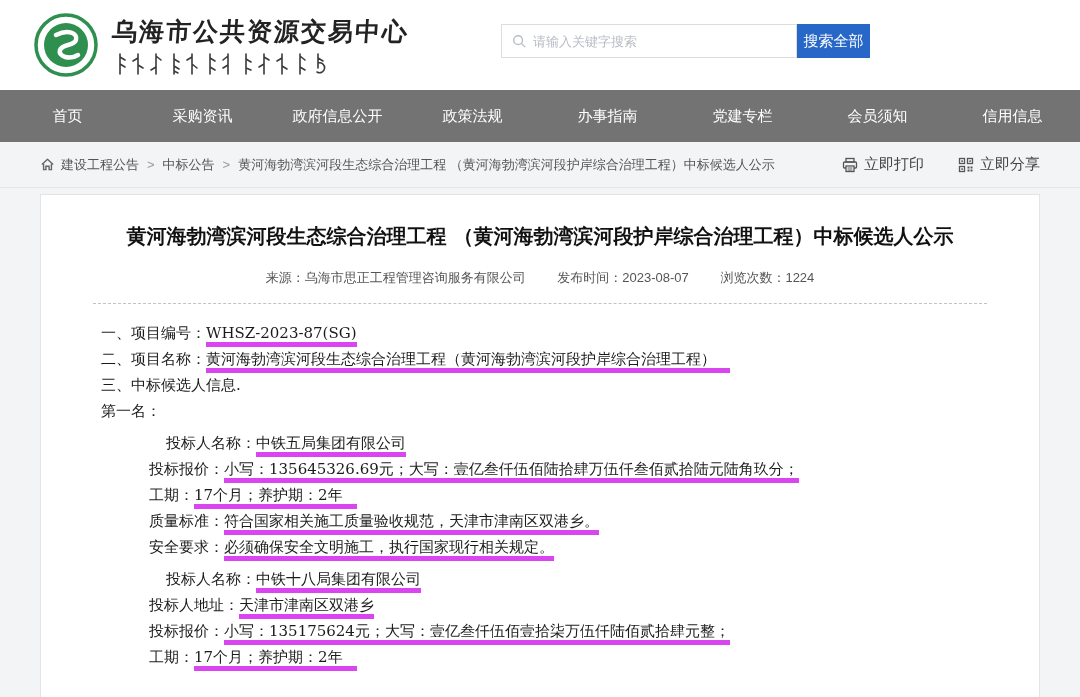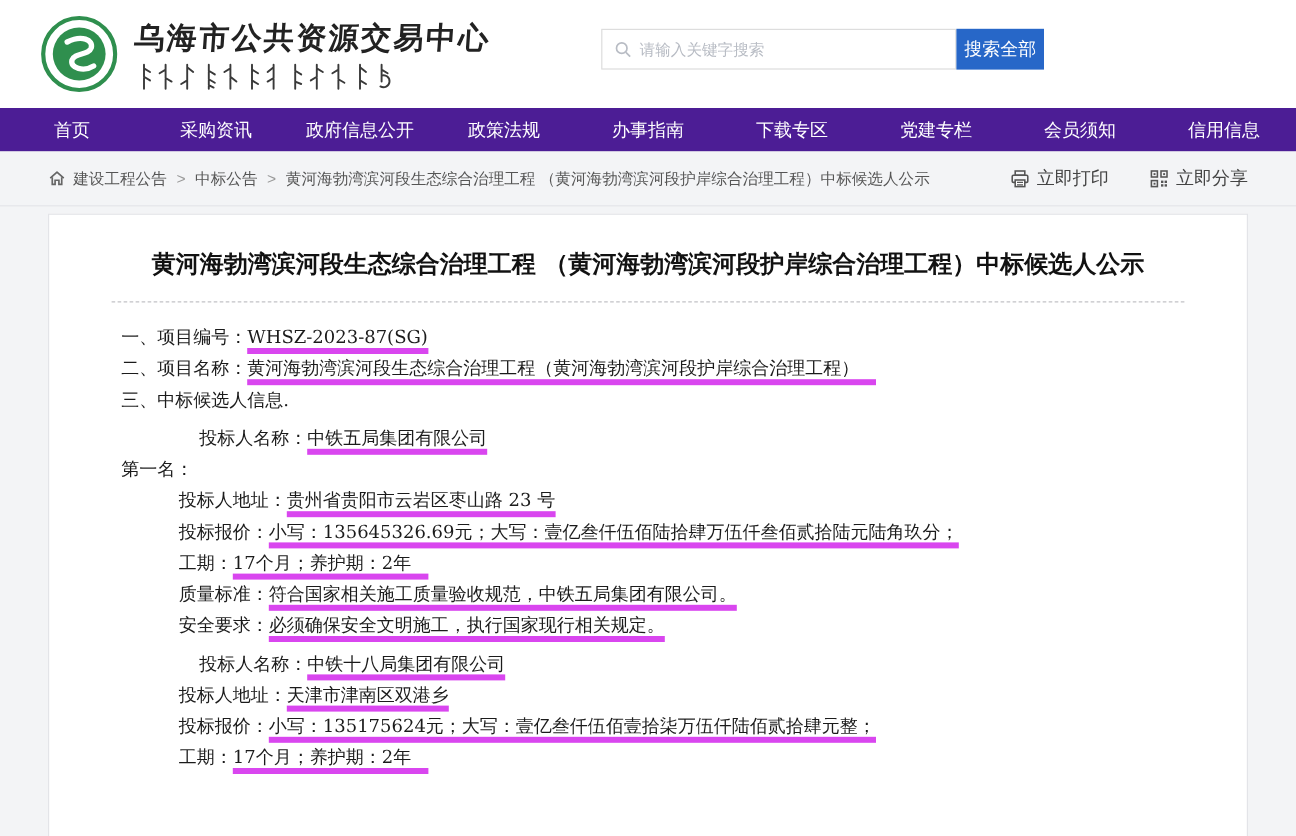--- a/index.html
+++ b/index.html
@@ -18,21 +18,21 @@
   .search-area { display:flex; margin-left:62px; margin-top:-8px;padding-left:30px; }
   .search-box { width:296px; height:34px; border:1px solid #ddd; background:#fff; display:flex;
                 align-items:center; padding:0 10px; }
   .search-box svg { flex:0 0 14px; margin-right:7px; }
   .search-input { border:none; outline:none; flex:1; font-size:13px; color:#333; background:transparent; }
   .search-input::placeholder { color:#b8bcc4; }
   .search-btn { width:73px; height:34px; background:#2767c8; color:#fff; border:none; font-size:15px;
                 cursor:pointer; }
 
   
-  .nav-bar { height:36px; background:#4c1d95; display:flex; }
+  .nav-bar { height:52px; background:#737373; display:flex; }
   .nav-item { flex:1; display:flex; align-items:center; justify-content:center; color:#fff;
               font-size:15px; cursor:pointer; white-space:nowrap; }
 
   
   .crumb-bar { height:46px; display:flex; align-items:center; padding:0 40px;
                border-bottom:1px solid #e4e5e9;justify-content:flex-end; }
   .crumb-left { display:flex; align-items:center; gap:6px; font-size:13px; color:#555; flex:1; min-width:0; }
   .crumb-left .sep { color:#999; margin:0 2px; }
   .crumb-item { white-space:nowrap; cursor:pointer; }
   .crumb-current { white-space:nowrap; overflow:hidden; text-overflow:ellipsis; }
@@ -103,21 +103,20 @@
     <button class="search-btn">搜索全部</button>
   </div>
 </div>
 
 <div class="nav-bar">
   <div class="nav-item">首页</div>
   <div class="nav-item">采购资讯</div>
   <div class="nav-item">政府信息公开</div>
   <div class="nav-item">政策法规</div>
   <div class="nav-item">办事指南</div>
-  <div class="nav-item">下载专区</div>
   <div class="nav-item">党建专栏</div>
   <div class="nav-item">会员须知</div>
   <div class="nav-item">信用信息</div>
 </div>
 
 <div class="crumb-bar">
   <div class="crumb-left">
     <svg width="15" height="15" viewBox="0 0 16 16">
       <path d="M2 8 L8 2.5 L14 8" fill="none" stroke="#666" stroke-width="1.5" stroke-linejoin="round"></path>
       <path d="M3.8 7.2 V13.5 H6.3 V9.8 H9.7 V13.5 H12.2 V7.2" fill="none" stroke="#666" stroke-width="1.5"></path>
@@ -157,47 +156,49 @@
         </g>
       </svg>
       <span>立即分享</span>
     </div>
   </div>
 </div>
 
 <div class="card doc">
   <div class="doc-title">黄河海勃湾滨河段生态综合治理工程 （黄河海勃湾滨河段护岸综合治理工程）中标候选人公示</div>
 
+  <div class="doc-meta">
+    <span>来源：乌海市思正工程管理咨询服务有限公司</span><span class="mgap"></span>
+    <span>发布时间：2023-08-07</span><span class="mgap"></span>
+    <span>浏览次数：1224</span>
+  </div>
 
   <div class="meta-dashes"></div>
 
   <div class="doc-body">
     <div class="ln ind-a">
       <span>一、项目编号：</span><span class="u">WHSZ-2023-87(SG)</span>
     </div>
     <div class="ln ind-a">
       <span>二、项目名称：</span><span class="u u-pad">黄河海勃湾滨河段生态综合治理工程（黄河海勃湾滨河段护岸综合治理工程）</span>
     </div>
     <div class="ln ind-a">三、中标候选人信息.</div>
 
+    <div class="ln ind-a">第一名：</div>
     <div class="ln ind-name sp-above">
       <span>投标人名称：</span><span class="u">中铁五局集团有限公司</span>
     </div>
-    <div class="ln ind-a">第一名：</div>
-    <div class="ln ind-field">
-      <span>投标人地址：</span><span class="u">贵州省贵阳市云岩区枣山路 23 号</span>
-    </div>
     <div class="ln ind-field">
       <span>投标报价：</span><span class="u">小写：135645326.69元；大写：壹亿叁仟伍佰陆拾肆万伍仟叁佰贰拾陆元陆角玖分；</span>
     </div>
     <div class="ln ind-field">
       <span>工期：</span><span class="u u-pad">17个月；养护期：2年</span>
     </div>
     <div class="ln ind-field">
-      <span>质量标准：</span><span class="u">符合国家相关施工质量验收规范，中铁五局集团有限公司。</span>
+      <span>质量标准：</span><span class="u">符合国家相关施工质量验收规范，天津市津南区双港乡。</span>
     </div>
     <div class="ln ind-field">
       <span>安全要求：</span><span class="u">必须确保安全文明施工，执行国家现行相关规定。</span>
     </div>
 
     <div class="ln ind-name sp-above">
       <span>投标人名称：</span><span class="u">中铁十八局集团有限公司</span>
     </div>
     <div class="ln ind-field">
       <span>投标人地址：</span><span class="u">天津市津南区双港乡</span>

